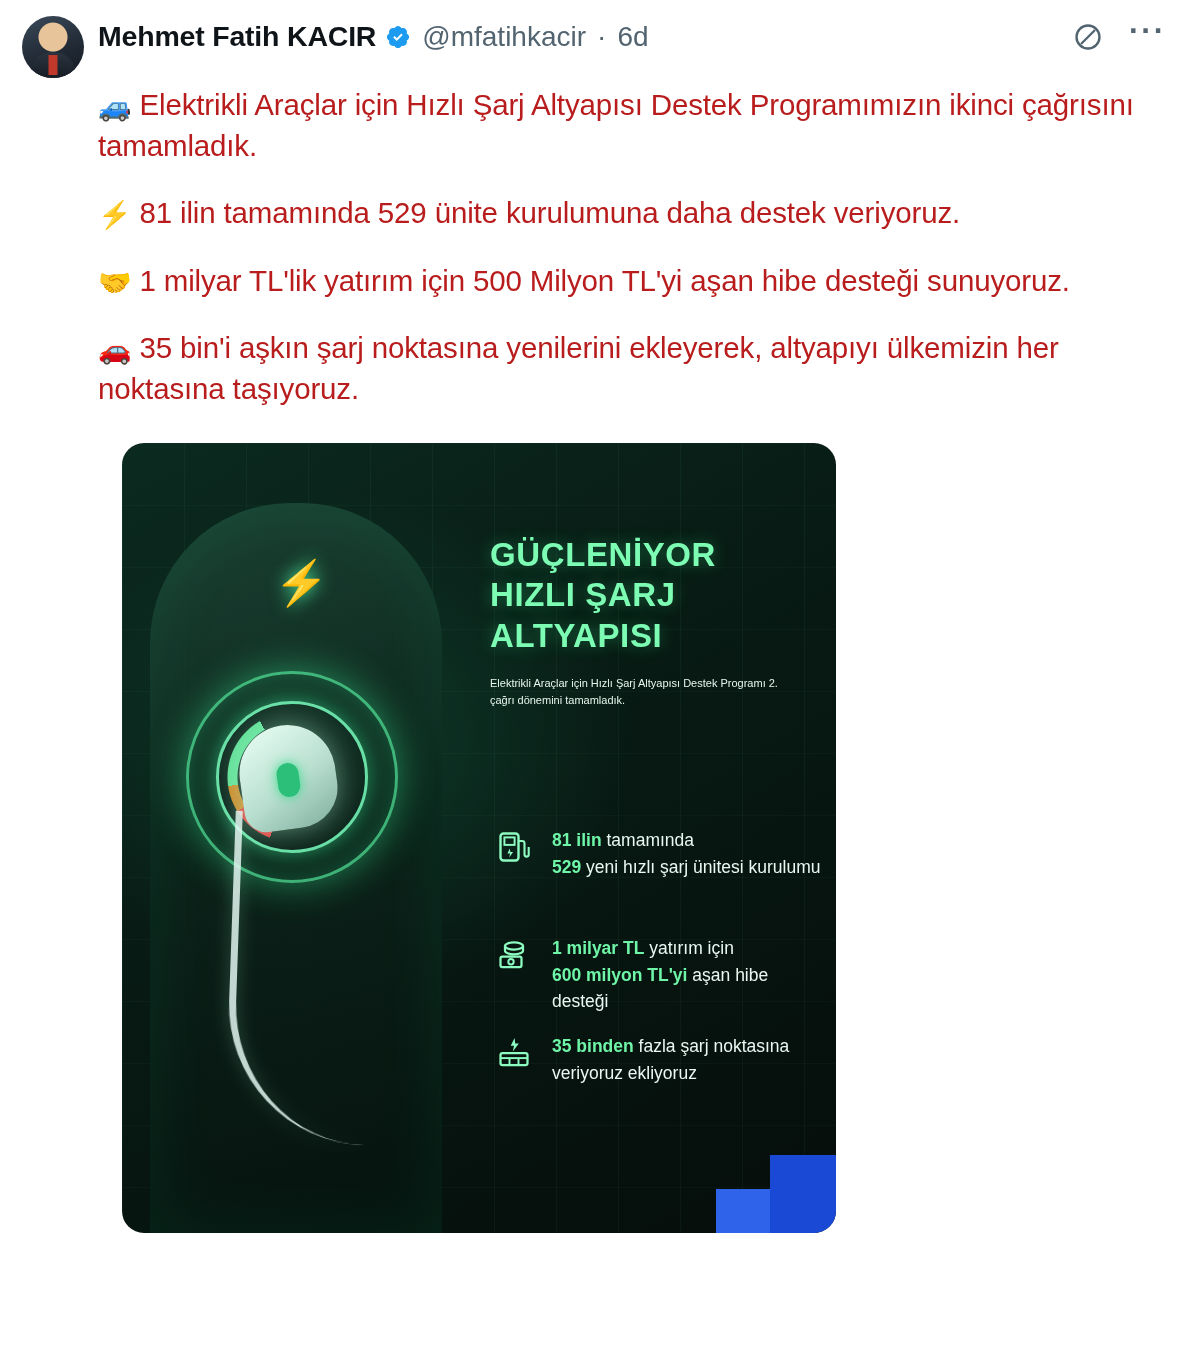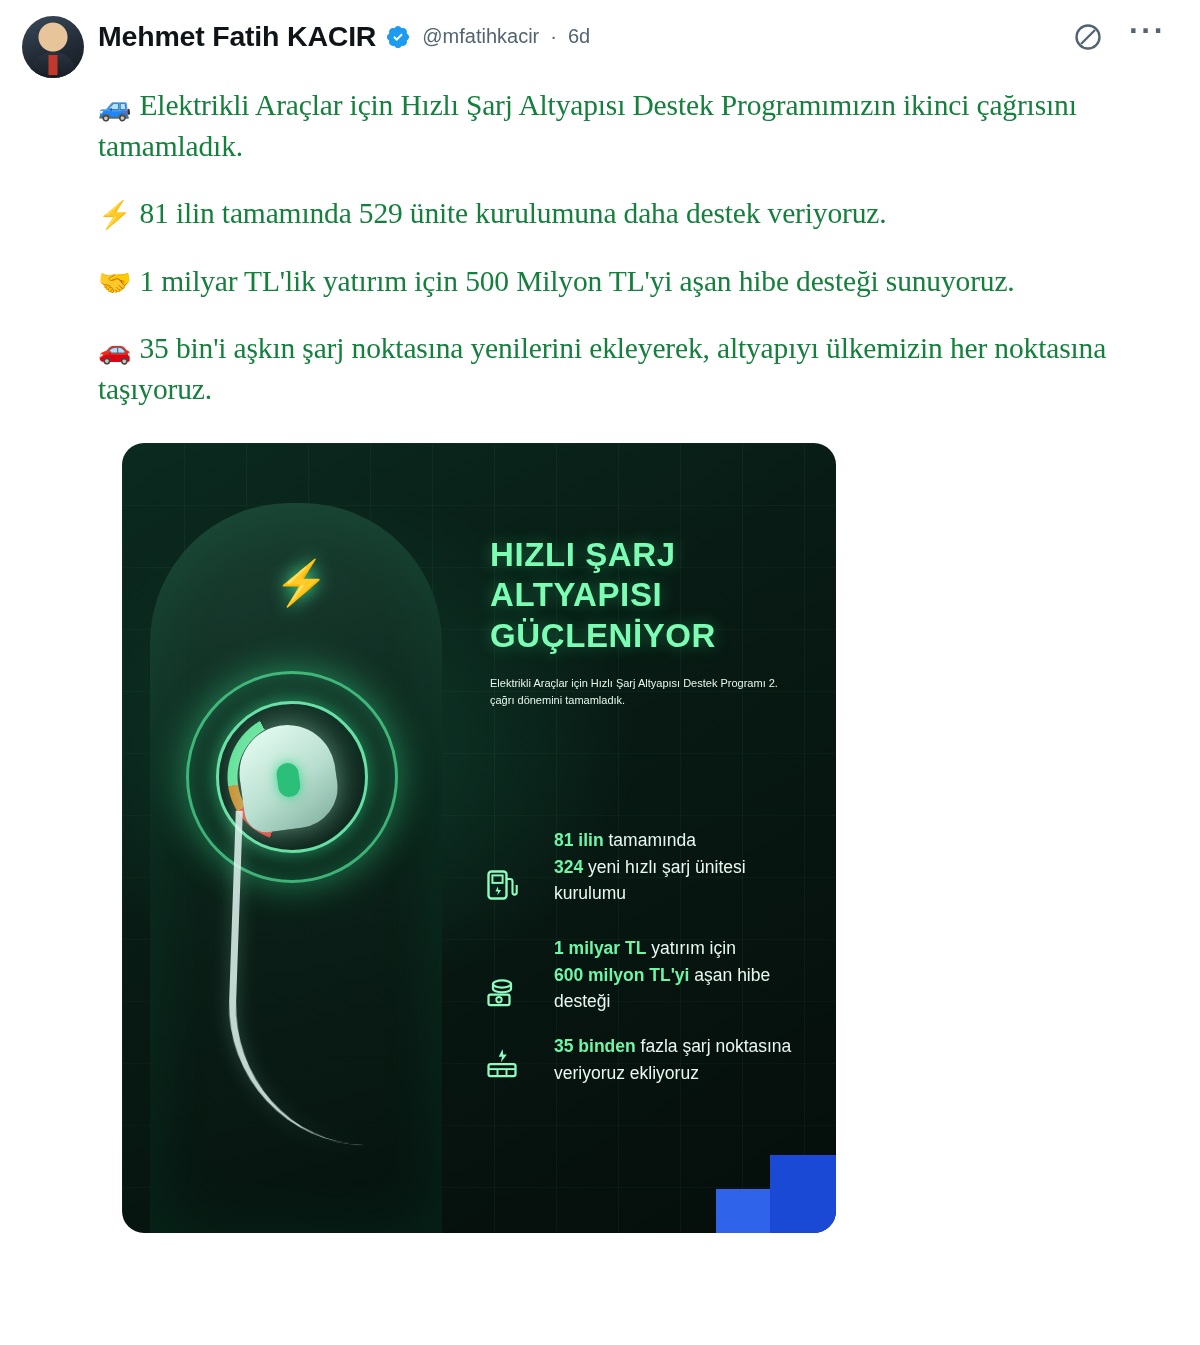--- a/index.html
+++ b/index.html
@@ -79,21 +79,21 @@
     color: #0f1419;
     white-space: nowrap;
   }
   .verified {
     width: 26px;
     height: 26px;
     flex: 0 0 26px;
     display: inline-block;
   }
   .handle, .sep, .time {
-    font-size: 20px;
+    font-size: 28px;
     color: #536471;
     white-space: nowrap;
     font-weight: 400;
   }
   .handle { margin-left: 2px; }
   .sep { margin: 0 2px; }
 
   .header-actions {
     margin-left: auto;
     display: flex;
@@ -116,23 +116,22 @@
     font-weight: 700;
     transform: translateY(-6px);
   }
 
   
   .tweet-body {
     margin-left: 76px;
     padding-right: 34px;
     font-size: 29.5px;
     line-height: 1.36;
-    color: #15803d;
+    color: #b91c1c;
     letter-spacing: -0.15px;
-    font-family: Liberation Serif, serif;
   }
   .para { margin: 0 0 0 0; }
   .para + .para { margin-top: 27px; }
   .para.first { margin-top: 7px; }
   .emoji {
     font-size: 27px;
     margin-right: 8px;
     vertical-align: -1px;
   }
 
@@ -260,25 +259,25 @@
     left: 368px;
     top: 232px;
     width: 306px;
     font-size: 11px;
     line-height: 1.52;
     color: #e6f6ee;
   }
 
   .stat {
     position: absolute;
-    left: 360px;
+    left: 372px;
     width: 330px;
     display: flex;
-    gap: 32px;
-    align-items: flex-end;
+    gap: 18px;
+    align-items: flex-start;
   }
   .stat-1 { top: 382px; }
   .stat-2 { top: 490px; }
   .stat-3 { top: 588px; }
   .stat-ico {
     width: 40px;
     height: 44px;
     flex: 0 0 40px;
     color: #8dfcc0;
     display: inline-flex;
@@ -359,38 +358,38 @@
     <div class="grid-lines"></div>
     <div class="pillar"></div>
     <div class="bolt">⚡</div>
     <div class="ring"></div>
     <div class="ring-dial"></div>
     <div class="ring-inner"></div>
     <div class="plug"></div>
     <div class="cable"></div>
 
     <div class="media-title">
+      <div>GÜÇLENİYOR</div>
       <div>HIZLI ŞARJ ALTYAPISI</div>
-      <div>GÜÇLENİYOR</div>
     </div>
 
     <div class="media-sub">Elektrikli Araçlar için Hızlı Şarj Altyapısı Destek Programı 2. çağrı dönemini tamamladık.</div>
 
     <div class="stat stat-1">
       <span class="stat-ico">
         <svg viewBox="0 0 24 24" width="36" height="38" aria-hidden="true">
           <rect x="3" y="3" width="12" height="18" rx="2" fill="none" stroke="#8dfcc0" stroke-width="1.6"></rect>
           <rect x="5.6" y="5.6" width="6.8" height="5" fill="none" stroke="#8dfcc0" stroke-width="1.3"></rect>
           <path d="M9.2 13l-1.6 3.4h1.8L8.8 19l2.6-3.6H9.6z" fill="#8dfcc0"></path>
           <path d="M15 8h2.4a1.6 1.6 0 0 1 1.6 1.6V17a1.4 1.4 0 0 0 2.8 0v-5" fill="none" stroke="#8dfcc0" stroke-width="1.4"></path>
         </svg>
       </span>
       <span class="stat-txt">
         <b>81 ilin</b><span> tamamında</span><br>
-        <b>324</b><span> yeni hızlı şarj ünitesi kurulumu</span>
+        <b>529</b><span> yeni hızlı şarj ünitesi kurulumu</span>
       </span>
     </div>
 
     <div class="stat stat-2">
       <span class="stat-ico">
         <svg viewBox="0 0 24 24" width="36" height="38" aria-hidden="true">
           <ellipse cx="12" cy="6" rx="6" ry="2.4" fill="none" stroke="#8dfcc0" stroke-width="1.5"></ellipse>
           <path d="M6 6v3.2c0 1.3 2.7 2.4 6 2.4s6-1.1 6-2.4V6" fill="none" stroke="#8dfcc0" stroke-width="1.5"></path>
           <rect x="3" y="13" width="14" height="7" rx="1.2" fill="none" stroke="#8dfcc0" stroke-width="1.5"></rect>
           <circle cx="10" cy="16.5" r="1.8" fill="none" stroke="#8dfcc0" stroke-width="1.3"></circle>

